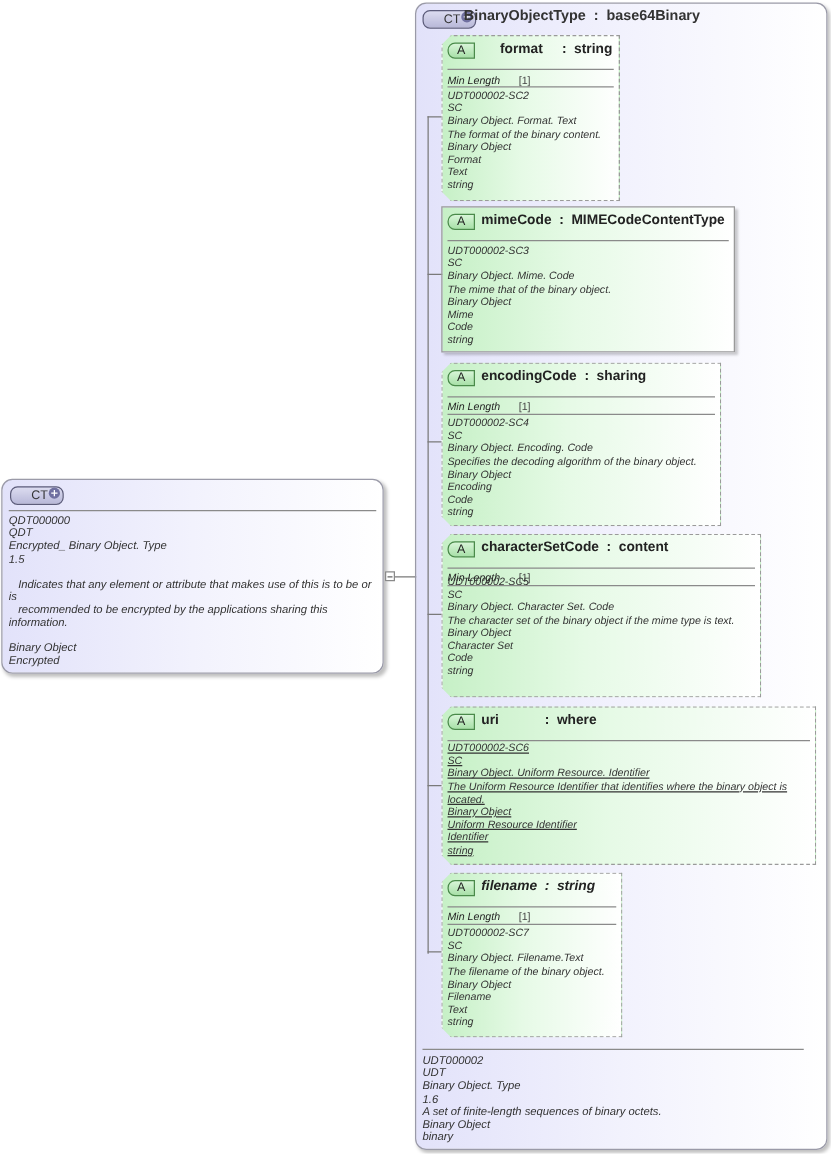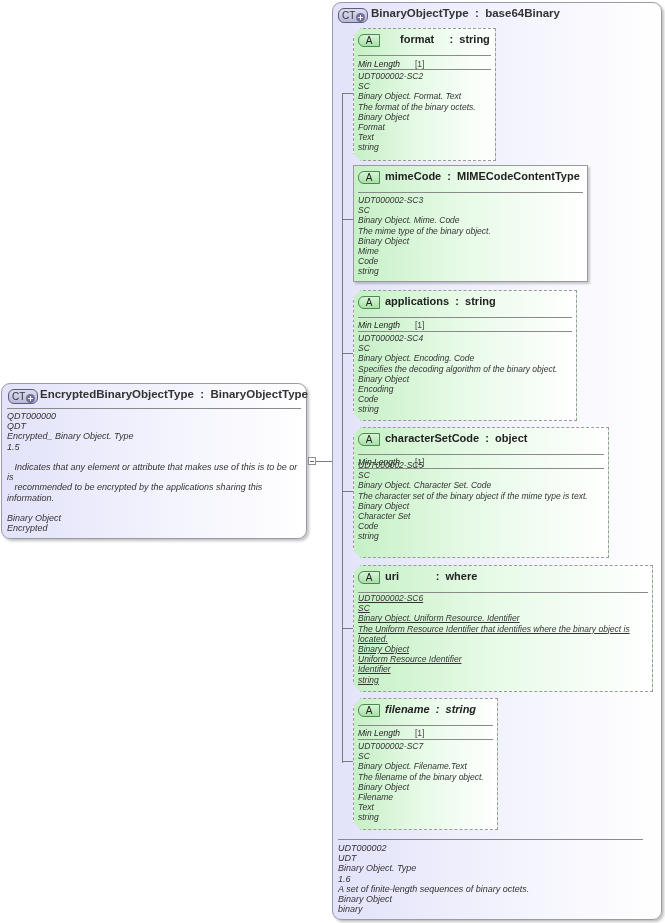--- a/index.html
+++ b/index.html
@@ -12,22 +12,22 @@
   .ct-box {
     position:absolute;
     border:1px solid #9a9aa8;
     border-radius:9px;
     background:linear-gradient(90deg,#e2e2fa 0%, #f2f2fd 50%, #ffffff 100%);
     box-shadow:2px 2px 3px rgba(0,0,0,0.25);
     box-sizing:border-box;
   }
   .ct-badge {
     position:absolute;
-    display:inline-flex; align-items:flex-end;
-    height:13px; padding:0 2px 0 3px;
+    display:inline-flex; align-items:flex-start;
+    height:13px; padding:0 2px 0 16px;
     border:1px solid #5c5c7a; border-radius:6px;
     background:linear-gradient(180deg,#dcdcf0,#b8b8d8);
     font-size:10px; color:#333; line-height:13px;
   }
   .ct-badge .plus {
     display:inline-block; width:9px; height:9px; margin-left:1px;
     border-radius:50%; background:#7070a0; position:relative;
   }
   .ct-badge .plus::before, .ct-badge .plus::after {
     content:""; position:absolute; background:#fff;
@@ -71,21 +71,20 @@
   .collapse-btn::after { content:""; position:absolute; left:1px; top:3px; width:4px; height:1px; background:#666; }
 </style>
 </head>
 <body>
 
 <div class="ct-box" style="left:1px; top:383px; width:306px; height:156px;">
   <span class="ct-badge" style="left:6px; top:5px;">
     <span>CT</span>
     <span class="plus"></span>
   </span>
-  <span class="ct-title" style="left:38px; top:4px;">EncryptedBinaryObjectType  :  BinaryObjectType</span>
   <div class="sep" style="left:5px; right:5px; top:24px;"></div>
   <div class="meta" style="left:5px; top:27px;">QDT000000
 QDT
 Encrypted_ Binary Object. Type
 1.5
 
    Indicates that any element or attribute that makes use of this is to be or
 is
    recommended to be encrypted by the applications sharing this
 information.
@@ -115,61 +114,61 @@
   <div class="attr-box dashed cut" style="left:20px; top:25px; width:143px; height:133px;">
     <span class="a-badge">A</span>
     <span class="a-name" style="left:46px;">format     :  string</span>
     <div class="sep" style="left:4px; right:4px; top:26px;"></div>
     <span class="facet-label" style="left:4px; top:30px;">Min Length</span>
     <span class="facet-val" style="left:61px; top:30px;">[1]</span>
     <div class="sep" style="left:4px; right:4px; top:40px;"></div>
     <div class="attr-meta" style="top:42px;">UDT000002-SC2
 SC
 Binary Object. Format. Text
-The format of the binary octets.
+The format of the binary content.
 Binary Object
 Format
 Text
 string</div>
   </div>
 
   <div class="attr-box solid" style="left:20px; top:162px; width:235px; height:117px;">
     <span class="a-badge">A</span>
     <span class="a-name" style="left:31px;">mimeCode  :  MIMECodeContentType</span>
     <div class="sep" style="left:4px; right:4px; top:26px;"></div>
     <div class="attr-meta" style="top:29px;">UDT000002-SC3
 SC
 Binary Object. Mime. Code
-The mime type of the binary object.
+The mime that of the binary object.
 Binary Object
 Mime
 Code
 string</div>
   </div>
 
   <div class="attr-box dashed cut" style="left:20px; top:287px; width:224px; height:131px;">
     <span class="a-badge">A</span>
-    <span class="a-name" style="left:31px;">applications  :  string</span>
+    <span class="a-name" style="left:31px;">encodingCode  :  sharing</span>
     <div class="sep" style="left:4px; right:4px; top:26px;"></div>
     <span class="facet-label" style="left:4px; top:29px;">Min Length</span>
     <span class="facet-val" style="left:61px; top:29px;">[1]</span>
     <div class="sep" style="left:4px; right:4px; top:40px;"></div>
     <div class="attr-meta" style="top:42px;">UDT000002-SC4
 SC
 Binary Object. Encoding. Code
 Specifies the decoding algorithm of the binary object.
 Binary Object
 Encoding
 Code
 string</div>
   </div>
 
   <div class="attr-box dashed cut" style="left:20px; top:424px; width:256px; height:131px;">
     <span class="a-badge">A</span>
-    <span class="a-name" style="left:31px;">characterSetCode  :  object</span>
+    <span class="a-name" style="left:31px;">characterSetCode  :  content</span>
     <div class="sep" style="left:4px; right:4px; top:26px;"></div>
     <span class="facet-label" style="left:4px; top:29px;">Min Length</span>
     <span class="facet-val" style="left:61px; top:29px;">[1]</span>
     <div class="sep" style="left:4px; right:4px; top:40px;"></div>
     <div class="attr-meta" style="top:32px;">UDT000002-SC5
 SC
 Binary Object. Character Set. Code
 The character set of the binary object if the mime type is text.
 Binary Object
 Character Set

